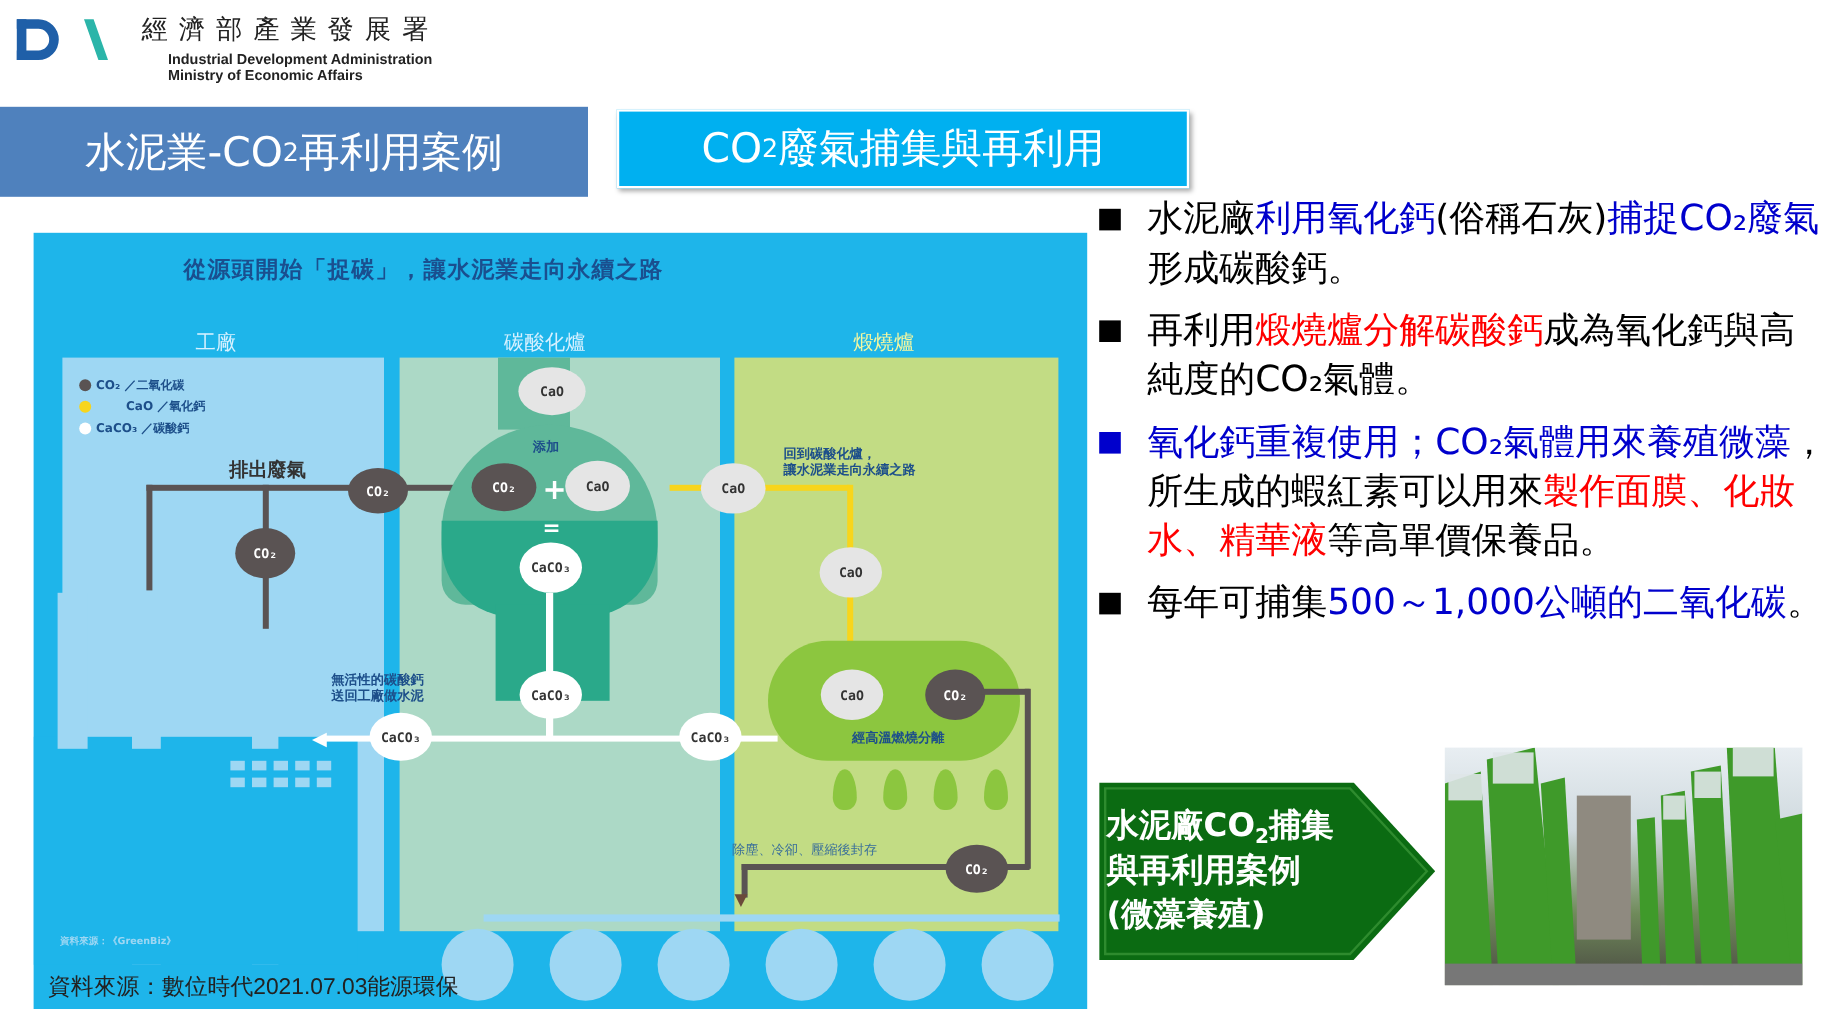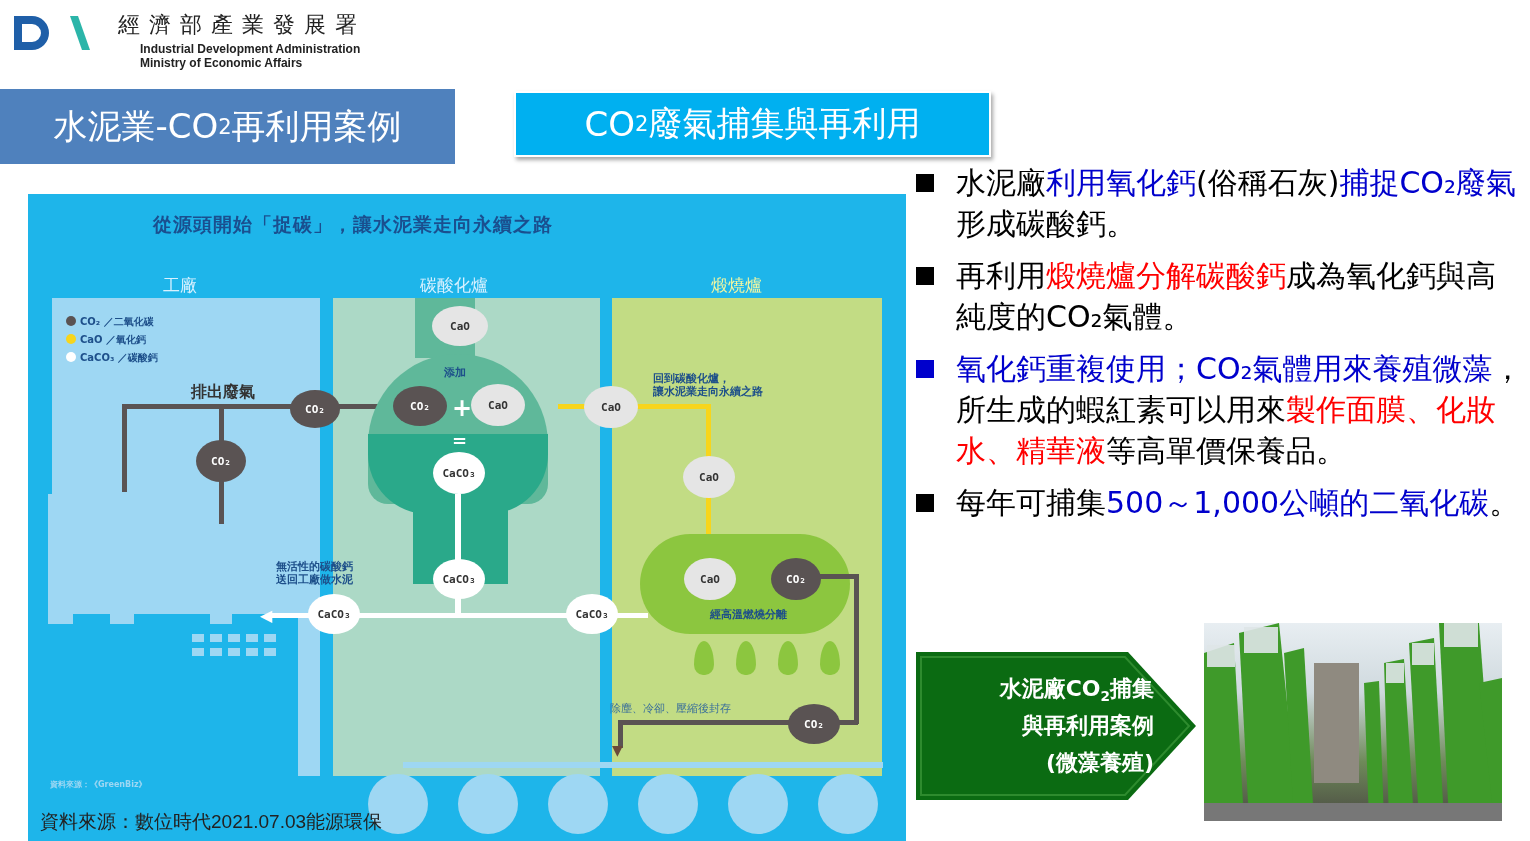--- a/index.html
+++ b/index.html
@@ -2,21 +2,21 @@
 <html><head>
 <meta charset="utf-8">
 <style>
   html,body{margin:0;padding:0;}
   body{width:1530px;height:841px;background:#ffffff;position:relative;overflow:hidden;font-family:"DejaVu Sans",sans-serif;}
   .abs{position:absolute;}
   
   .logo-cn{left:118px;top:10px;font-size:22px;letter-spacing:9px;color:#222;font-family:"DejaVu Sans",sans-serif;}
   .logo-en{left:118px;font-size:12px;color:#222;font-weight:bold;font-family:"Liberation Sans",sans-serif;line-height:14px;margin-left:22px;}
   
-  .title-left{left:0;top:89px;width:455px;height:75px;background:#4f81bd;color:#fff;font-size:34px;display:flex;align-items:center;justify-content:center;}
+  .title-left{left:0;top:89px;width:490px;height:75px;background:#4f81bd;color:#fff;font-size:34px;display:flex;align-items:center;justify-content:center;}
   .title-right{left:514px;top:91px;width:473px;height:62px;background:#00b0f0;color:#fff;font-size:34px;display:flex;align-items:center;justify-content:center;box-shadow:2px 3px 4px rgba(0,0,0,0.35);border:2px solid #fff;}
   sub{font-size:0.62em;vertical-align:-0.35em;line-height:0;}
   
   .diagram{left:28px;top:194px;width:878px;height:716px;background:#1eb5ea;overflow:hidden;}
   .d-title{left:125px;top:18px;font-size:19px;font-weight:bold;color:#1a4f8f;letter-spacing:1px;}
   .col-head{font-size:17px;color:#d7f1ff;top:80px;}
   .panel{top:104px;height:478px;}
   .node{position:absolute;border-radius:50%;display:flex;align-items:center;justify-content:center;font-family:"DejaVu Sans Mono",monospace;font-weight:bold;font-size:11px;}
   .co2{background:#5a5353;color:#fff;}
   .cao{background:#e5e5e5;color:#333;}
@@ -24,21 +24,21 @@
   .lbl{position:absolute;font-size:11px;font-weight:bold;color:#1d4f8a;line-height:13px;}
   .line{position:absolute;}
   
   .bullets{left:914px;top:162px;width:610px;font-size:30px;line-height:41px;color:#000;}
   .bullet{position:relative;padding-left:42px;margin-bottom:11px;}
   .bullet .sq{position:absolute;left:2px;top:12px;width:18px;height:18px;background:#000;}
   .blue{color:#0000cc;}
   .red{color:#ff0000;}
   
   .arrow-box{left:916px;top:652px;width:280px;height:148px;}
-  .arrow-text{left:922px;top:670px;width:232px;color:#fff;font-size:22px;line-height:37px;text-align:right;font-weight:bold;}
+  .arrow-text{left:922px;top:670px;width:232px;color:#fff;font-size:27px;line-height:37px;text-align:left;font-weight:bold;}
   .photo{left:1204px;top:623px;width:298px;height:198px;overflow:hidden;background:linear-gradient(180deg,#e8eef2 0%,#cfd9de 35%,#6f8a5a 70%,#4a4a42 100%);}
   .source{left:40px;top:809px;font-size:19px;color:#222;font-family:Liberation Sans, sans-serif;}
 </style>
 </head>
 <body>
 
 <div class="abs" style="left:10px;top:12px;width:80px;height:42px;">
   <svg width="80" height="42" viewBox="0 0 80 42">
     <path d="M4 4 H22 A17 17 0 0 1 22 38 H4 V30 H22 A9 9 0 0 0 22 12 H4 Z" fill="#1f5fa8" transform="translate(0,0)"></path>
     <rect x="4" y="4" width="8" height="34" fill="#1f5fa8"></rect>
@@ -70,21 +70,21 @@
   <div class="abs panel" style="left:305px;width:267px;background:#acd9c6;"></div>
   <div class="abs panel" style="left:584px;width:270px;background:#c2dc84;"></div>
 
   <div class="abs" style="left:38px;top:118px;">
     <div style="display:flex;align-items:center;height:18px;">
         <span style="width:10px;height:10px;border-radius:50%;background:#5a5353;margin-right:4px;display:inline-block;"></span>
         <span class="lbl" style="position:static;font-size:10px;">CO₂ ／二氧化碳</span>
       </div>
     <div style="display:flex;align-items:center;height:18px;">
         <span style="width:10px;height:10px;border-radius:50%;background:#f7d51c;margin-right:4px;display:inline-block;"></span>
-        <span class="lbl" style="position:static;font-size:10px;">CaO ／氧化鈣</span>
+        <span class="lbl" style="position:static;font-size:10px;margin-left:25px;">CaO ／氧化鈣</span>
       </div>
     <div style="display:flex;align-items:center;height:18px;">
         <span style="width:10px;height:10px;border-radius:50%;background:#fff;margin-right:4px;display:inline-block;"></span>
         <span class="lbl" style="position:static;font-size:10px;">CaCO₃ ／碳酸鈣</span>
       </div>
   </div>
 
   <div class="abs" style="left:82px;top:300px;width:24px;height:310px;background:#9ed7f3;"></div>
   <div class="abs" style="left:182px;top:325px;width:22px;height:285px;background:#9ed7f3;"></div>
   <div class="abs" style="left:0;top:420px;width:270px;height:190px;background:#1eb5ea;"></div>

